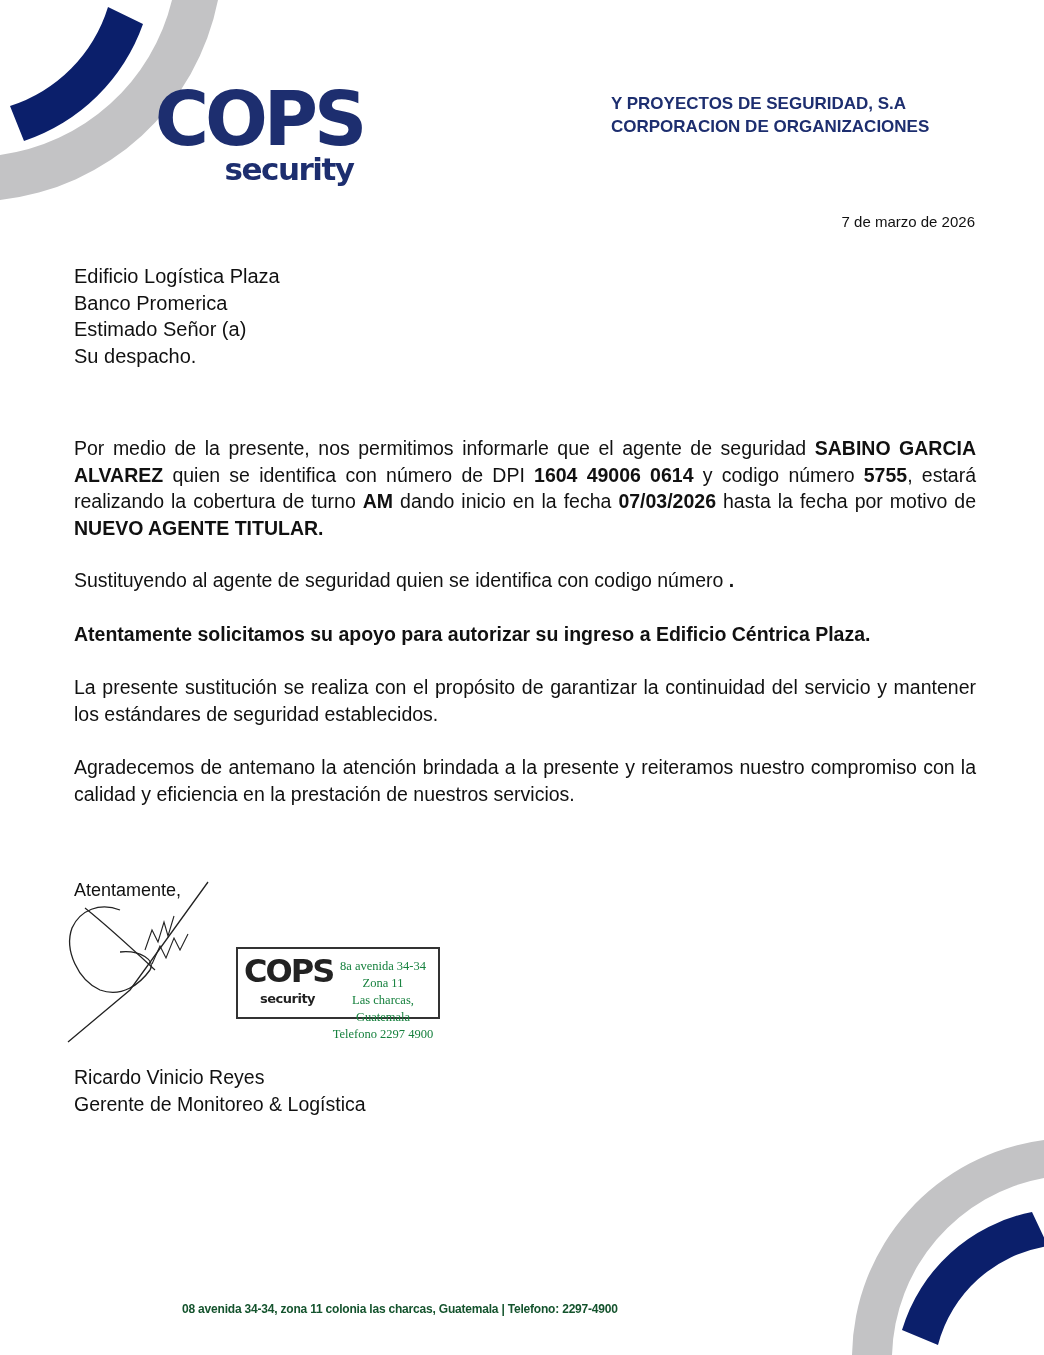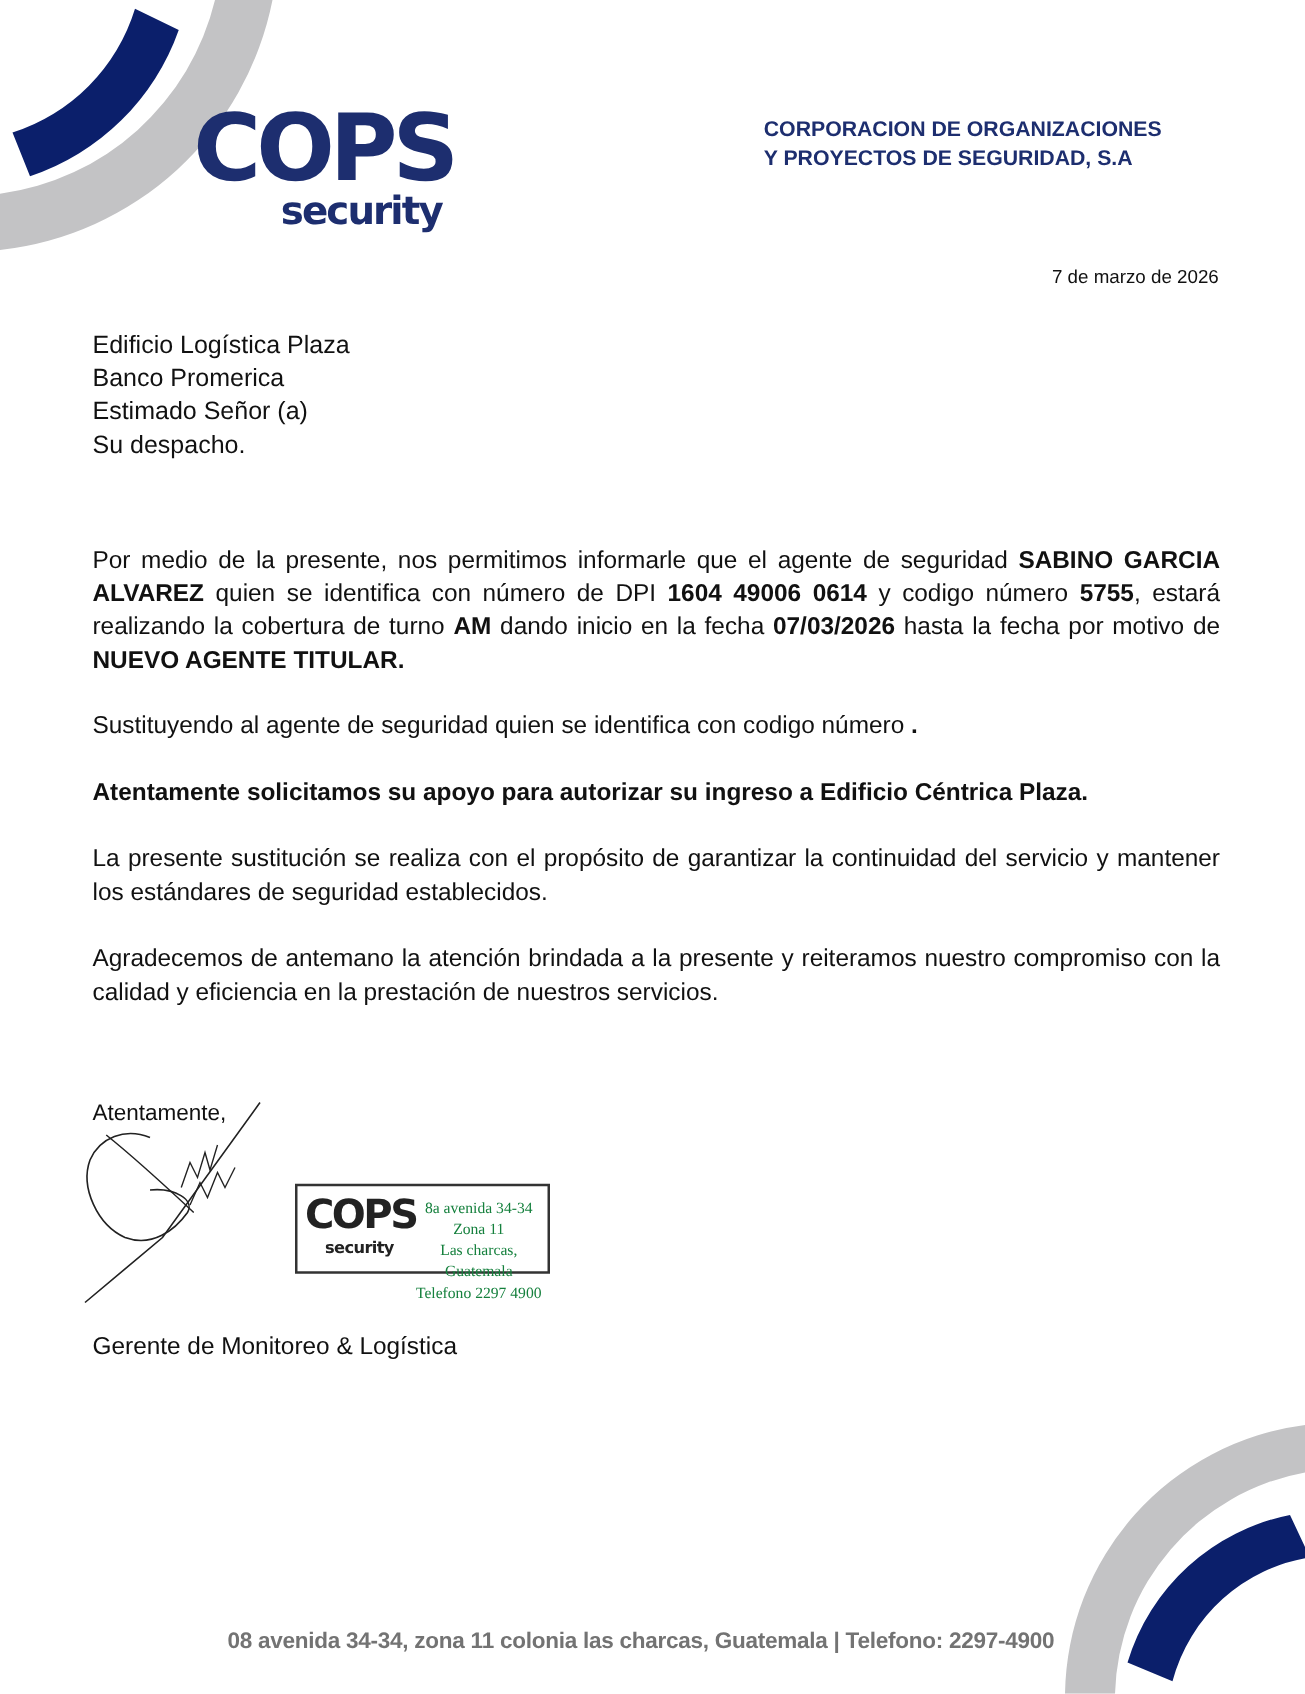--- a/index.html
+++ b/index.html
@@ -28,44 +28,44 @@
   .signature { position:absolute; left:60px; top:880px; }
   .stamp { position:absolute; left:236px; top:947px; width:204px; height:72px;
            border:2px solid #333; box-sizing:border-box; background:#fff; }
   .stamp-logo { position:absolute; left:6px; top:6px; font-family:"DejaVu Sans", sans-serif;
                 font-weight:bold; font-size:32px; letter-spacing:-2px; color:#222; line-height:32px; }
   .stamp-logo-sub { position:absolute; left:22px; top:42px; font-size:13px; color:#222;
                     font-family:"DejaVu Sans", sans-serif; font-weight:bold; letter-spacing:-0.5px; }
   .stamp-lines { position:absolute; left:90px; top:9px; font-size:12.5px; line-height:17px;
                  color:#15803d; font-family:"Liberation Serif", serif; text-align:center; width:110px; }
   .signer { position:absolute; left:74px; top:1064px; font-size:19.5px; line-height:27px; }
-  .footer { position:absolute; left:182px; top:1302px; font-size:18px; font-weight:bold;
-            color:#737373; letter-spacing:-0.2px; }
+  .footer { position:absolute; left:182px; top:1302px; font-size:12px; font-weight:bold;
+            color:#14532d; letter-spacing:-0.2px; }
 </style>
 </head>
 <body>
 
 <svg class="deco" style="left:0;top:0" width="240" height="210" viewBox="0 0 240 210">
   <path d="M 218 0 A 250 250 0 0 1 0 200 L 0 155 A 205 205 0 0 0 172 0 Z" fill="#c3c3c5"></path>
   <path d="M 108 7 L 143 24 A 190 190 0 0 1 24 141 L 10 106 A 150 150 0 0 0 108 7 Z" fill="#0b1f6b"></path>
 </svg>
 
 <svg class="deco" style="left:830px;top:1130px" width="214" height="225" viewBox="0 0 214 225">
   <path d="M 214 10 A 220 220 0 0 0 22 225 L 62 225 A 185 185 0 0 1 214 48 Z" fill="#c3c3c5"></path>
   <path d="M 72 200 A 170 170 0 0 1 202 82 L 218 116 A 135 135 0 0 0 108 215 Z" fill="#0b1f6b"></path>
 </svg>
 
 <div class="logo">
   <span class="logo-main">COPS</span>
   <span class="logo-sub">security</span>
 </div>
 
 <div class="corp">
+  <div>Y PROYECTOS DE SEGURIDAD, S.A</div>
   <div>CORPORACION DE ORGANIZACIONES</div>
-  <div>Y PROYECTOS DE SEGURIDAD, S.A</div>
 </div>
 
 <div class="date">7 de marzo de 2026</div>
 
 <div class="recipient">
   <div>Edificio Logística Plaza</div>
   <div>Banco Promerica</div>
   <div>Estimado Señor (a)</div>
   <div>Su despacho.</div>
 </div>
@@ -92,16 +92,17 @@
   <div class="stamp-logo">COPS</div>
   <div class="stamp-logo-sub">security</div>
   <div class="stamp-lines">
     <div>8a avenida 34-34 Zona 11</div>
     <div>Las charcas, Guatemala</div>
     <div>Telefono 2297 4900</div>
   </div>
 </div>
 
 <div class="signer">
+  <div>Ricardo Vinicio Reyes</div>
   <div>Gerente de Monitoreo &amp; Logística</div>
 </div>
 
 <div class="footer">08 avenida 34-34, zona 11 colonia las charcas, Guatemala | Telefono: 2297-4900</div>
 
 </body></html>

